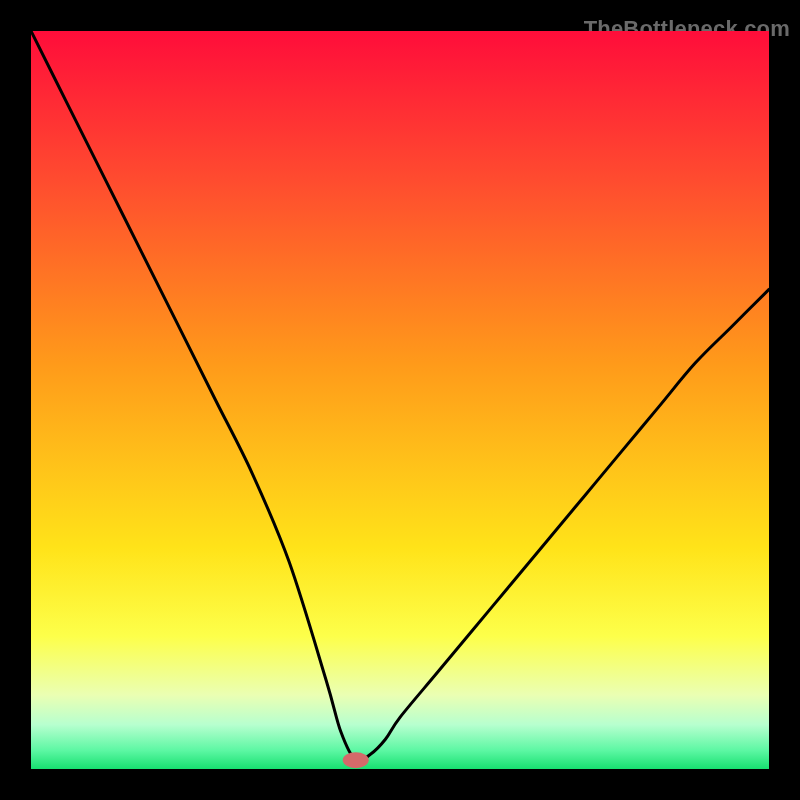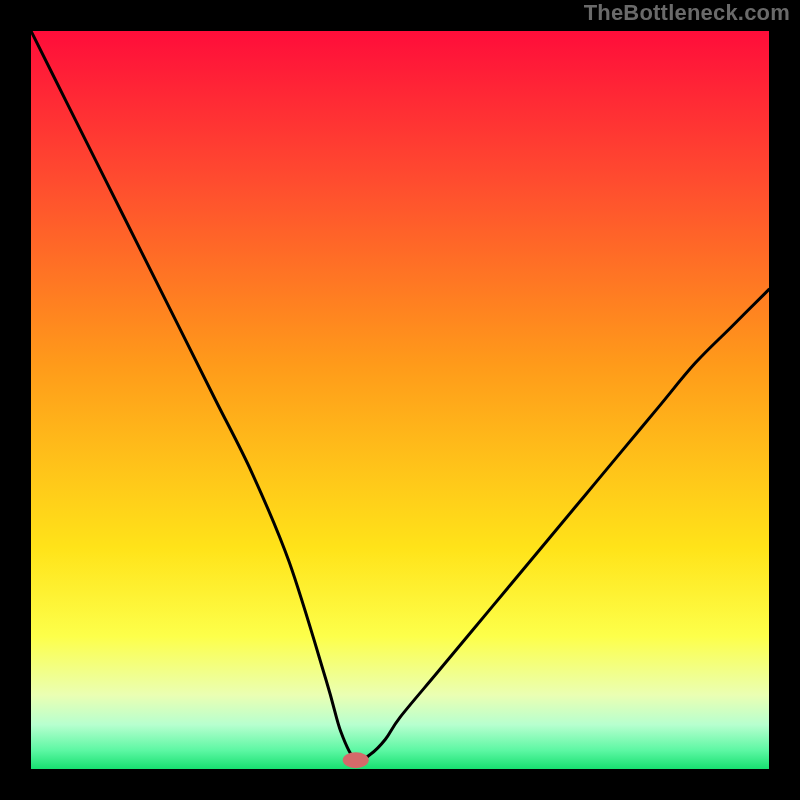--- a/index.html
+++ b/index.html
@@ -19,21 +19,21 @@
   }
   .plot {
     position: absolute;
     left: 31px;
     top: 31px;
     width: 738px;
     height: 738px;
   }
   .watermark {
     position: absolute;
-    top: 0;
+    top: 16px;
     right: 10px;
     color: #6a6a6a;
     font-size: 22px;
     font-weight: 600;
     letter-spacing: 0.2px;
   }
 </style>
 </head>
 <body>
 

